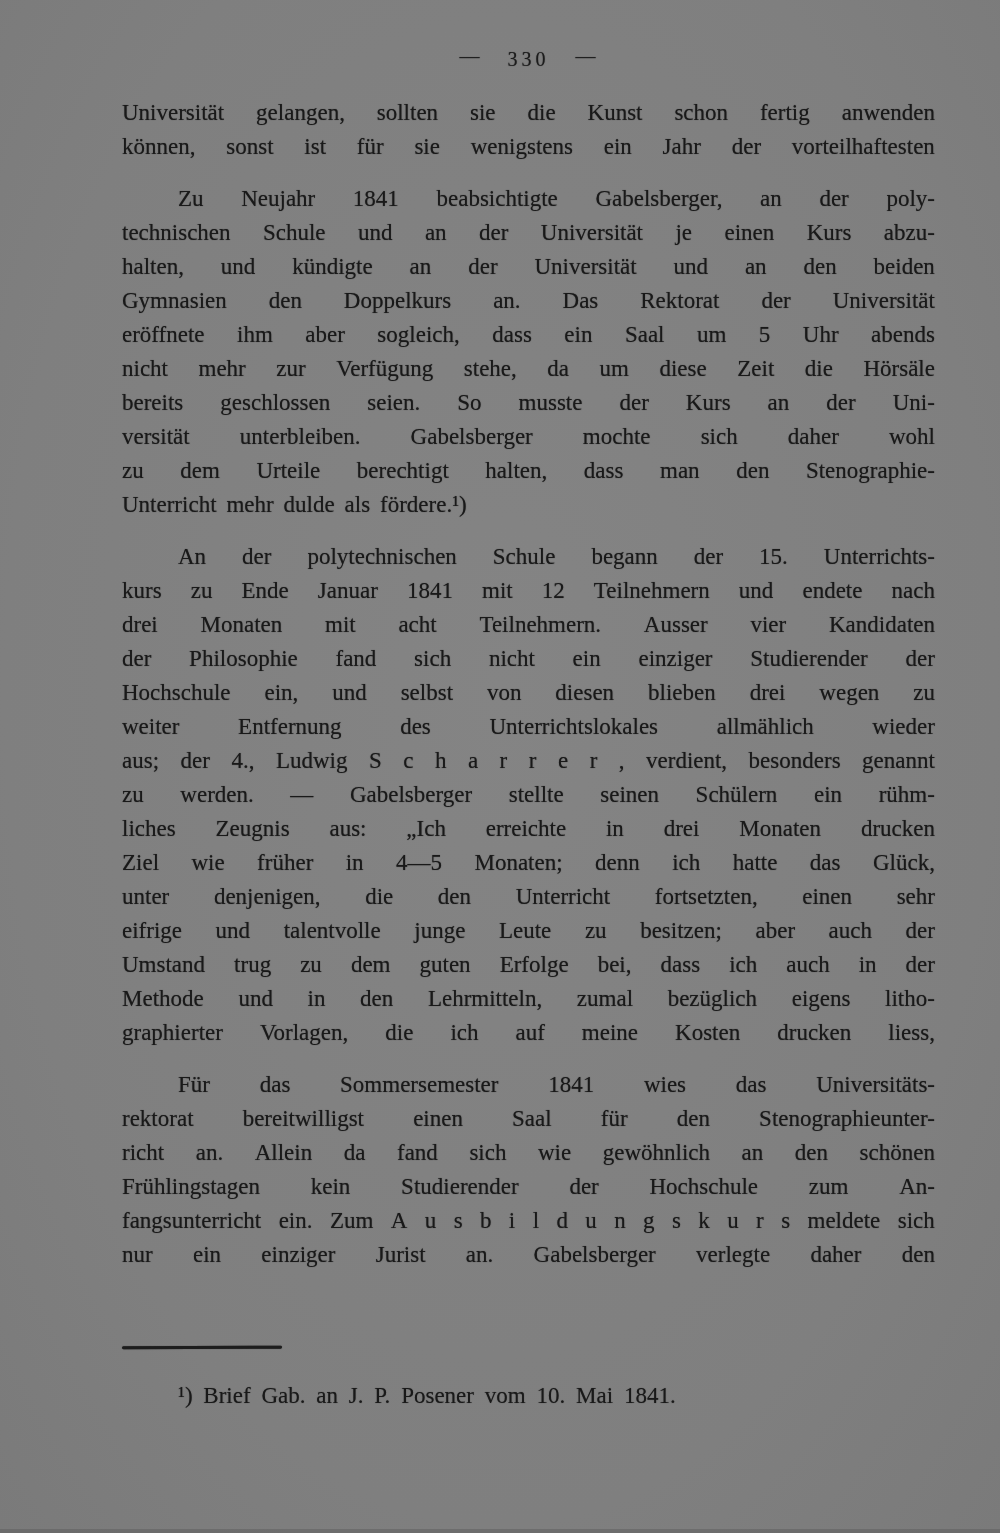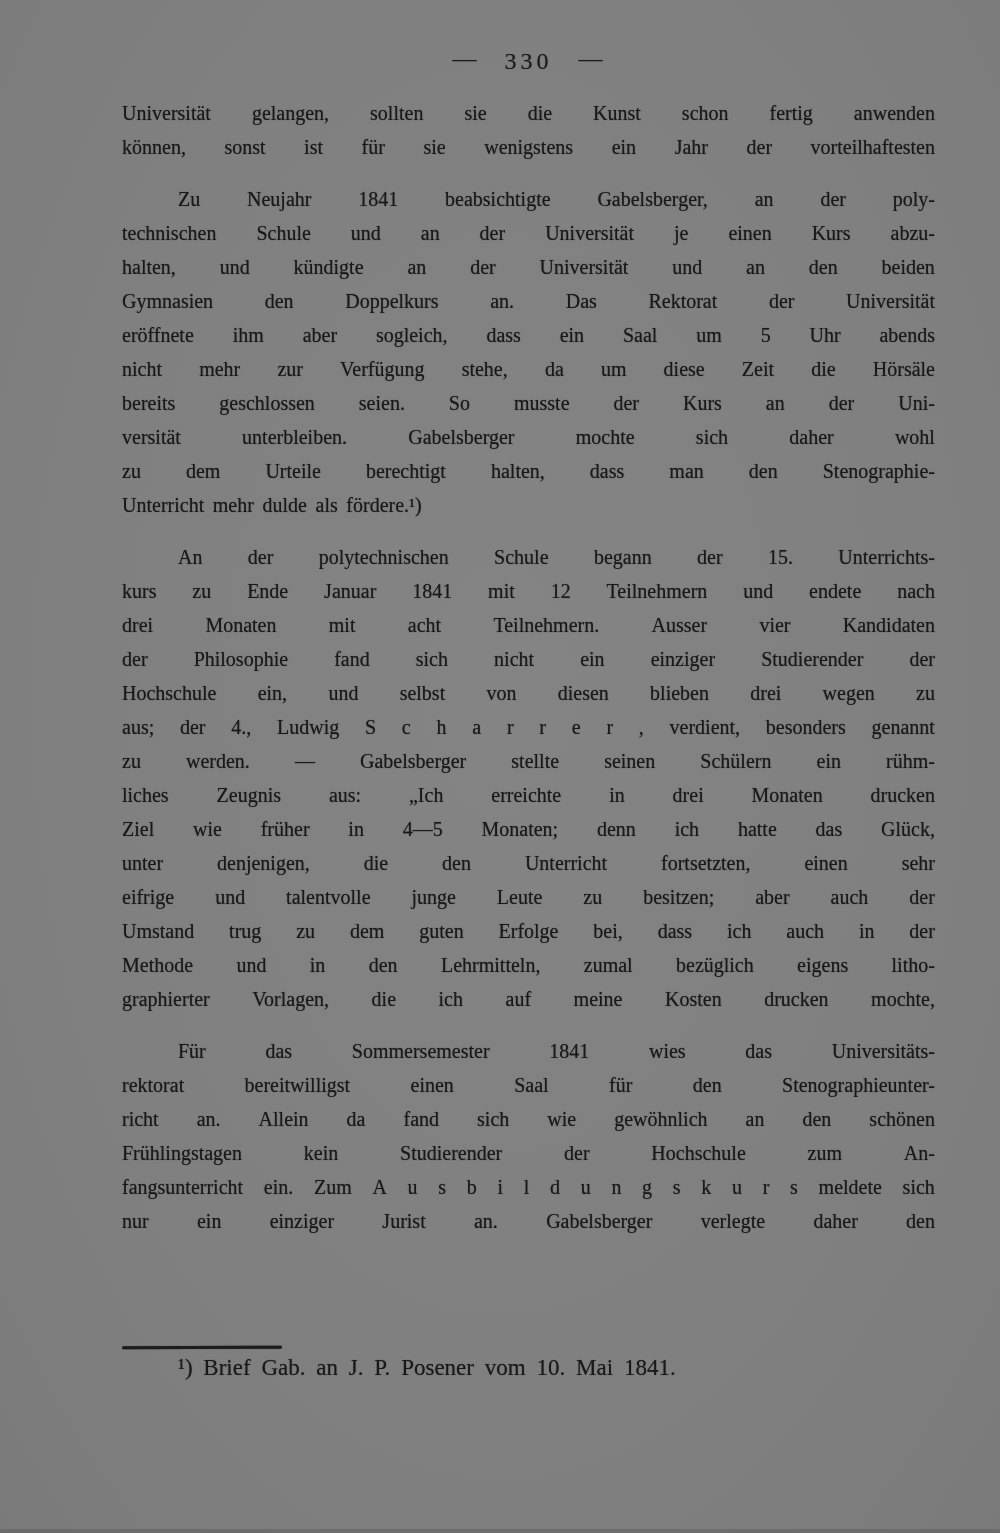--- a/index.html
+++ b/index.html
@@ -28,21 +28,21 @@
     height: 4px;
     background: #5e5e5e;
     opacity: 0.55;
   }
   .header {
     position: absolute;
     top: 48px;
     left: 122px;
     width: 813px;
     text-align: center;
-    font-size: 24px;
+    font-size: 20px;
     letter-spacing: 2px;
     color: #1c1c1c;
     text-shadow: 0 0 1px rgba(20,20,20,0.55);
   }
   .header .dash {
     display: inline-block;
     margin: 0 26px;
     transform: translateY(-3px);
   }
   .header .pagenum {
@@ -55,21 +55,21 @@
     width: 813px;
   }
   .para {
     margin: 0 0 18px 0;
   }
   .line {
     display: flex;
     justify-content: space-between;
     height: 34px;
     line-height: 34px;
-    font-size: 20px;
+    font-size: 23px;
     white-space: pre;
     text-shadow: 0 0 1px rgba(18,18,18,0.6);
   }
   .line span { display: inline-block; }
   .line.first { padding-left: 56px; }
   .line.last {
     display: block;
     word-spacing: 0.18em;
   }
   .footnote-area {
@@ -80,21 +80,21 @@
   }
   .footnote-rule {
     width: 160px;
     height: 3px;
     background: #1d1d1d;
     border-radius: 2px;
     box-shadow: 0 0 1px rgba(20,20,20,0.7);
     transform: rotate(-0.25deg);
   }
   .footnote {
-    margin-top: 4px;
+    margin-top: 32px;
     padding-left: 56px;
     font-size: 23px;
     line-height: 30px;
     word-spacing: 0.22em;
     text-shadow: 0 0 1px rgba(18,18,18,0.55);
   }
 </style>
 </head>
 <body>
 
@@ -120,29 +120,30 @@
         <div class="line"><span>versität</span><span>unterbleiben.</span><span>Gabelsberger</span><span>mochte</span><span>sich</span><span>daher</span><span>wohl</span></div>
         <div class="line"><span>zu</span><span>dem</span><span>Urteile</span><span>berechtigt</span><span>halten,</span><span>dass</span><span>man</span><span>den</span><span>Stenographie-</span></div>
         <div class="line last">Unterricht mehr dulde als fördere.¹)</div>
       </div>
       <div class="para">
         <div class="line first"><span>An</span><span>der</span><span>polytechnischen</span><span>Schule</span><span>begann</span><span>der</span><span>15.</span><span>Unterrichts-</span></div>
         <div class="line"><span>kurs</span><span>zu</span><span>Ende</span><span>Januar</span><span>1841</span><span>mit</span><span>12</span><span>Teilnehmern</span><span>und</span><span>endete</span><span>nach</span></div>
         <div class="line"><span>drei</span><span>Monaten</span><span>mit</span><span>acht</span><span>Teilnehmern.</span><span>Ausser</span><span>vier</span><span>Kandidaten</span></div>
         <div class="line"><span>der</span><span>Philosophie</span><span>fand</span><span>sich</span><span>nicht</span><span>ein</span><span>einziger</span><span>Studierender</span><span>der</span></div>
         <div class="line"><span>Hochschule</span><span>ein,</span><span>und</span><span>selbst</span><span>von</span><span>diesen</span><span>blieben</span><span>drei</span><span>wegen</span><span>zu</span></div>
+        <div class="line"><span>weiter</span><span>Entfernung</span><span>des</span><span>Unterrichtslokales</span><span>allmählich</span><span>wieder</span></div>
         <div class="line"><span>aus;</span><span>der</span><span>4.,</span><span>Ludwig</span><span>S</span><span>c</span><span>h</span><span>a</span><span>r</span><span>r</span><span>e</span><span>r</span><span>,</span><span>verdient,</span><span>besonders</span><span>genannt</span></div>
         <div class="line"><span>zu</span><span>werden.</span><span>—</span><span>Gabelsberger</span><span>stellte</span><span>seinen</span><span>Schülern</span><span>ein</span><span>rühm-</span></div>
         <div class="line"><span>liches</span><span>Zeugnis</span><span>aus:</span><span>„Ich</span><span>erreichte</span><span>in</span><span>drei</span><span>Monaten</span><span>drucken</span></div>
         <div class="line"><span>Ziel</span><span>wie</span><span>früher</span><span>in</span><span>4—5</span><span>Monaten;</span><span>denn</span><span>ich</span><span>hatte</span><span>das</span><span>Glück,</span></div>
         <div class="line"><span>unter</span><span>denjenigen,</span><span>die</span><span>den</span><span>Unterricht</span><span>fortsetzten,</span><span>einen</span><span>sehr</span></div>
         <div class="line"><span>eifrige</span><span>und</span><span>talentvolle</span><span>junge</span><span>Leute</span><span>zu</span><span>besitzen;</span><span>aber</span><span>auch</span><span>der</span></div>
         <div class="line"><span>Umstand</span><span>trug</span><span>zu</span><span>dem</span><span>guten</span><span>Erfolge</span><span>bei,</span><span>dass</span><span>ich</span><span>auch</span><span>in</span><span>der</span></div>
         <div class="line"><span>Methode</span><span>und</span><span>in</span><span>den</span><span>Lehrmitteln,</span><span>zumal</span><span>bezüglich</span><span>eigens</span><span>litho-</span></div>
-        <div class="line"><span>graphierter</span><span>Vorlagen,</span><span>die</span><span>ich</span><span>auf</span><span>meine</span><span>Kosten</span><span>drucken</span><span>mochte,</span></div>
+        <div class="line"><span>graphierter</span><span>Vorlagen,</span><span>die</span><span>ich</span><span>auf</span><span>meine</span><span>Kosten</span><span>drucken</span><span>liess,</span></div>
       </div>
       <div class="para">
         <div class="line first"><span>Für</span><span>das</span><span>Sommersemester</span><span>1841</span><span>wies</span><span>das</span><span>Universitäts-</span></div>
         <div class="line"><span>rektorat</span><span>bereitwilligst</span><span>einen</span><span>Saal</span><span>für</span><span>den</span><span>Stenographieunter-</span></div>
         <div class="line"><span>richt</span><span>an.</span><span>Allein</span><span>da</span><span>fand</span><span>sich</span><span>wie</span><span>gewöhnlich</span><span>an</span><span>den</span><span>schönen</span></div>
         <div class="line"><span>Frühlingstagen</span><span>kein</span><span>Studierender</span><span>der</span><span>Hochschule</span><span>zum</span><span>An-</span></div>
         <div class="line"><span>fangsunterricht</span><span>ein.</span><span>Zum</span><span>A</span><span>u</span><span>s</span><span>b</span><span>i</span><span>l</span><span>d</span><span>u</span><span>n</span><span>g</span><span>s</span><span>k</span><span>u</span><span>r</span><span>s</span><span>meldete</span><span>sich</span></div>
         <div class="line"><span>nur</span><span>ein</span><span>einziger</span><span>Jurist</span><span>an.</span><span>Gabelsberger</span><span>verlegte</span><span>daher</span><span>den</span></div>
       </div>
     </main>

